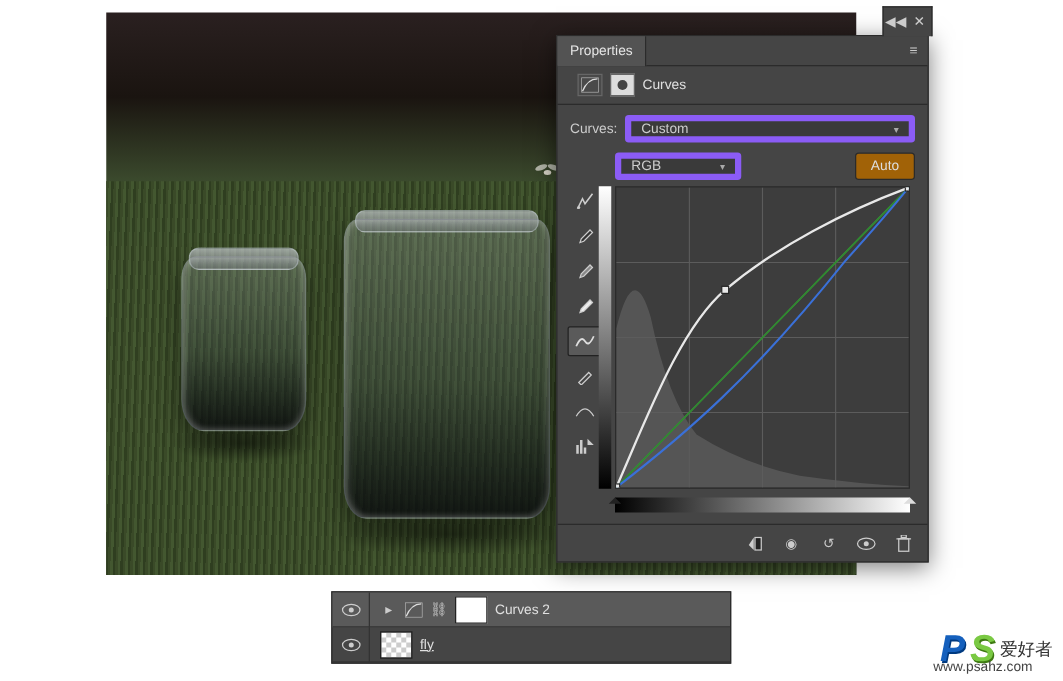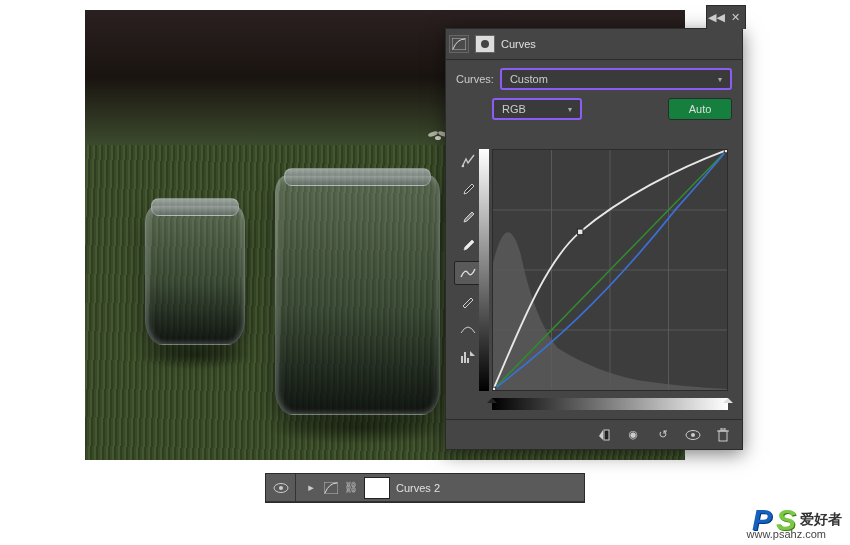--- a/index.html
+++ b/index.html
@@ -14,29 +14,29 @@
 .fly svg{width:100%;height:100%}
 .shadow{position:absolute;border-radius:50%;background:radial-gradient(ellipse,rgba(0,0,0,.4),transparent 70%)}
 .shadow.s1{left:50px;top:330px;width:120px;height:30px}
 .shadow.s2{left:180px;top:400px;width:190px;height:35px}
 
 .panel{position:absolute;left:445px;top:28px;width:298px;height:422px;background:#454545;border:1px solid #2b2b2b;box-shadow:0 4px 18px rgba(0,0,0,.5)}
 .panel-tabbar{position:absolute;top:-24px;right:-4px;width:40px;height:24px;background:#454545;display:flex;align-items:center;justify-content:space-around;border:1px solid #2b2b2b;border-bottom:none}
 .panel-tabbar span{width:10px;height:10px;display:flex;align-items:center;justify-content:center}
 .panel-head{height:24px;display:flex;align-items:center;background:#454545;border-bottom:1px solid #2b2b2b}
 .panel-head .tab{padding:0 10px;height:24px;line-height:24px;background:#535353;border-right:1px solid #2b2b2b;color:#e5e5e5}
-.panel-sub{display:flex;align-items:center;gap:6px;padding:6px 3px;border-bottom:1px solid #2b2b2b}
+.panel-sub{display:flex;align-items:center;gap:6px;padding:6px 16px;border-bottom:1px solid #2b2b2b}
 .panel-sub .ico{width:20px;height:18px;border:1px solid #666;display:flex;align-items:center;justify-content:center;background:#4a4a4a}
 .panel-sub .title{color:#e0e0e0}
 .preset-row{display:flex;align-items:center;gap:6px;padding:8px 10px}
 .preset-row label{color:#ccc}
-.select{flex:1;height:22px;background:#3a3a3a;border:2px solid #8b5cf6;border-radius:3px;display:flex;align-items:center;padding:0 8px;justify-content:space-between;color:#ddd}
+.select{flex:1;height:22px;background:#3a3a3a;border:5px solid #8b5cf6;border-radius:3px;display:flex;align-items:center;padding:0 8px;justify-content:space-between;color:#ddd}
 .select .chev{font-size:8px;color:#aaa}
 .channel-row{display:flex;align-items:center;gap:8px;padding:0 10px 6px 46px}
-.btn-auto{width:64px;height:22px;background:#15803d;border:1px solid #2b2b2b;border-radius:3px;display:flex;align-items:center;justify-content:center;color:#ddd}
+.btn-auto{width:48px;height:22px;background:#a16207;border:1px solid #2b2b2b;border-radius:3px;display:flex;align-items:center;justify-content:center;color:#ddd}
 .toolcol{position:absolute;left:8px;top:120px;width:30px;display:flex;flex-direction:column;gap:4px}
 .toolbtn{width:28px;height:24px;border:1px solid transparent;display:flex;align-items:center;justify-content:center;color:#ccc;border-radius:2px}
 .toolbtn.sel{background:#5a5a5a;border-color:#222}
 .curvewrap{position:absolute;left:46px;top:120px;right:14px;height:242px}
 .curvewrap svg{width:100%;height:100%;background:#3d3d3d;border:1px solid #2b2b2b}
 .hslider{position:absolute;left:46px;right:14px;top:369px;height:12px;background:linear-gradient(to right,#000,#fff)}
 .hslider .tri{position:absolute;top:-5px;width:0;height:0;border:5px solid transparent;border-bottom-color:#ddd}
 .hslider .tri.a{left:-5px;border-bottom-color:#222}
 .hslider .tri.b{right:-5px}
 .vslider{position:absolute;left:33px;top:120px;width:10px;height:242px;background:linear-gradient(to top,#000,#fff)}
@@ -51,21 +51,21 @@
 .thumb{width:26px;height:22px;border:1px solid #222;background:#fff}
 .thumb.checker{background:repeating-conic-gradient(#ccc 0 25%,#fff 0 50%) 0 0/8px 8px}
 .lname{color:#e0e0e0}
 .lname.u{text-decoration:underline}
 .mini{width:14px;height:14px;display:flex;align-items:center;justify-content:center;color:#ccc}
 
 .wm{position:absolute;right:8px;bottom:8px;display:flex;align-items:center;gap:4px}
 .wm .p,.wm .s{font-size:30px;font-weight:bold;font-style:italic}
 .wm .p{color:#1560bd;text-shadow:1px 1px 0 #003a80}
 .wm .s{color:#7ac943;text-shadow:1px 1px 0 #3e7a12}
-.wm .t{font-size:14px;color:#333;font-weight:bold}
+.wm .t{font-size:14px;color:#333;font-weight:normal}
 .wm .u{position:absolute;right:16px;bottom:-3px;font-size:11px;color:#444}
 </style>
 </head>
 <body>
 
 <div class="stage">
   <div class="grass"></div>
   <div class="shadow s1"></div>
   <div class="shadow s2"></div>
   <div class="jar small"></div>
@@ -77,20 +77,25 @@
         <ellipse cx="15" cy="6" rx="5" ry="2.2" fill="rgba(230,228,220,.7)" transform="rotate(20 15 6)"></ellipse>
       </svg>
   </div>
 </div>
 
 <div class="panel">
   <div class="panel-tabbar">
     <span>◀◀</span>
     <span>✕</span>
   </div>
+  <div class="panel-head">
+    <div class="tab">Properties</div>
+    <div style="flex:1"></div>
+    <div style="padding:0 8px">≡</div>
+  </div>
   <div class="panel-sub">
     <div class="ico">
         <svg width="14" height="12" viewBox="0 0 14 12">
           <rect x="0" y="0" width="14" height="12" fill="none" stroke="#bbb"></rect>
           <path d="M1 11 Q5 1 13 1" fill="none" stroke="#ddd"></path>
         </svg>
       </div>
     <div class="ico" style="background:#ddd">
         <svg width="12" height="12">
           <circle cx="6" cy="6" r="4" fill="#444"></circle>
@@ -237,20 +242,32 @@
           <svg width="14" height="12" viewBox="0 0 14 12">
             <rect x="0" y="0" width="14" height="12" fill="none" stroke="#bbb"></rect>
             <path d="M1 11 Q5 1 13 1" fill="none" stroke="#ddd"></path>
           </svg>
         </span>
       <span class="mini">⛓</span>
       <div class="thumb"></div>
       <span class="lname">Curves 2</span>
     </div>
   </div>
+  <div class="lrow">
+    <div class="vis">
+        <svg width="16" height="12" viewBox="0 0 16 12">
+          <ellipse cx="8" cy="6" rx="7" ry="4.5" fill="none" stroke="#ccc"></ellipse>
+          <circle cx="8" cy="6" r="2" fill="#ccc"></circle>
+        </svg>
+      </div>
+    <div class="cell">
+      <div class="thumb checker"></div>
+      <span class="lname u">fly</span>
+    </div>
+  </div>
 </div>
 
 <div class="wm">
   <span class="p">P</span>
   <span class="s">S</span>
   <span class="t">爱好者</span>
   <span class="u">www.psahz.com</span>
 </div>
 
 </body></html>

